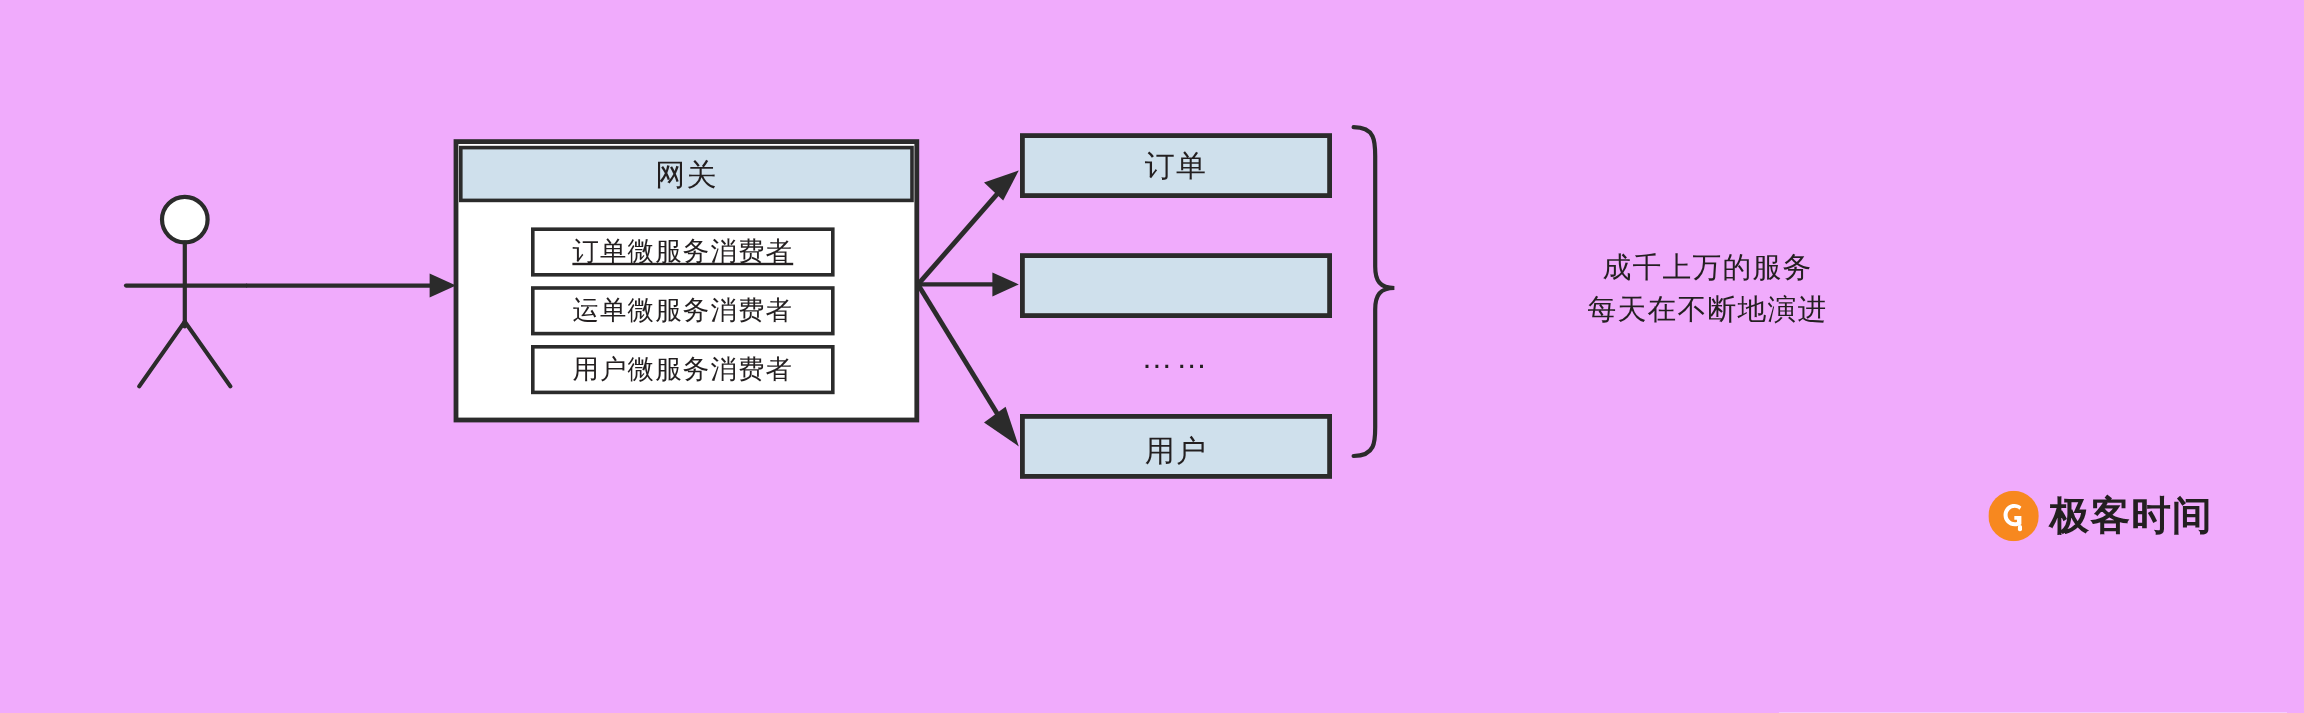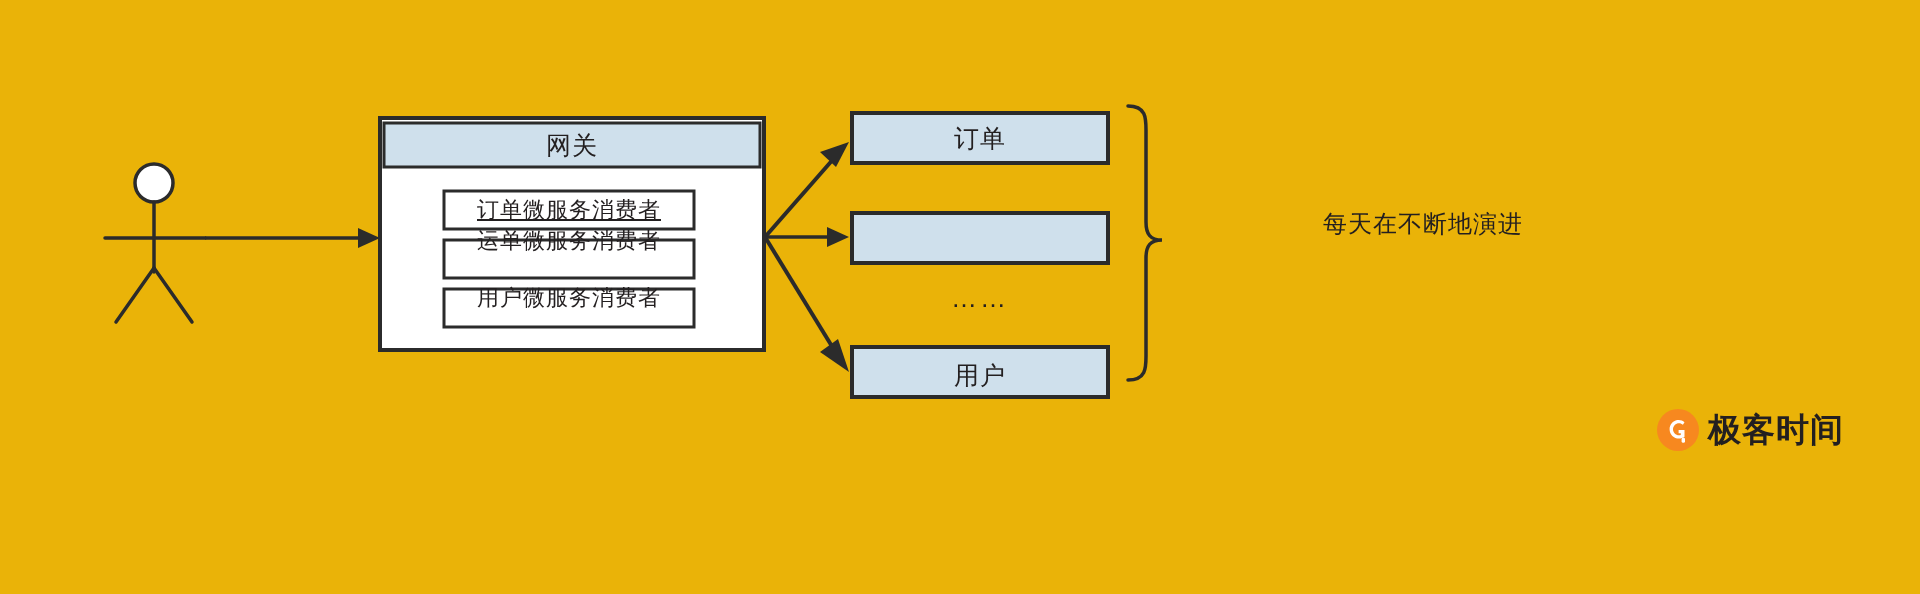--- a/index.html
+++ b/index.html
@@ -9,21 +9,21 @@
     background: #ffffff;
   }
   body {
     font-family: "Liberation Sans", "DejaVu Sans", sans-serif;
     color: #231f20;
   }
   #canvas {
     position: relative;
     width: 1920px;
     height: 594px;
-    background: #eab308;
+    background: #f0abfc;
     overflow: hidden;
   }
   .svg-layer {
     position: absolute;
     left: 0;
     top: 0;
     width: 1920px;
     height: 594px;
   }
   .box-label {
@@ -46,22 +46,22 @@
   }
   
   .consumer-label {
     left: 444px;
     width: 250px;
     height: 38px;
     font-size: 22px;
     color: #231f20;
   }
   #consumer-label-0 { top: 191px; text-decoration: underline; }
-  #consumer-label-1 { top: 222px; }
-  #consumer-label-2 { top: 279px; border-radius: 14px; }
+  #consumer-label-1 { top: 240px; }
+  #consumer-label-2 { top: 289px; border-radius: 14px; }
 
   
   .service-label {
     left: 852px;
     width: 256px;
     height: 50px;
     font-size: 25px;
     color: #231f20;
   }
   #service-label-0 { top: 113px; text-align: center; }
@@ -175,20 +175,21 @@
   <div class="box-label consumer-label" id="consumer-label-0">订单微服务消费者</div>
   <div class="box-label consumer-label" id="consumer-label-1">运单微服务消费者</div>
   <div class="box-label consumer-label" id="consumer-label-2">用户微服务消费者</div>
 
   <div class="box-label service-label" id="service-label-0">订单</div>
   <div class="box-label service-label" id="service-label-2">用户</div>
 
   <div class="box-label" id="ellipsis-label">……</div>
 
   <div id="annotation">
+    <div>成千上万的服务</div>
     <div>每天在不断地演进</div>
   </div>
 
   <div id="logo">
     <svg id="logo-mark" viewBox="0 0 42 42" xmlns="http://www.w3.org/2000/svg">
       <circle cx="21" cy="21" r="21" fill="#f7881f"></circle>
       <path d="M 27.5 13.2
                C 25.6 11.4, 22.8 10.6, 20.2 11.1
                C 15.8 11.9, 12.6 15.7, 12.6 20.2
                C 12.6 25.4, 16.8 29.6, 22 29.6

